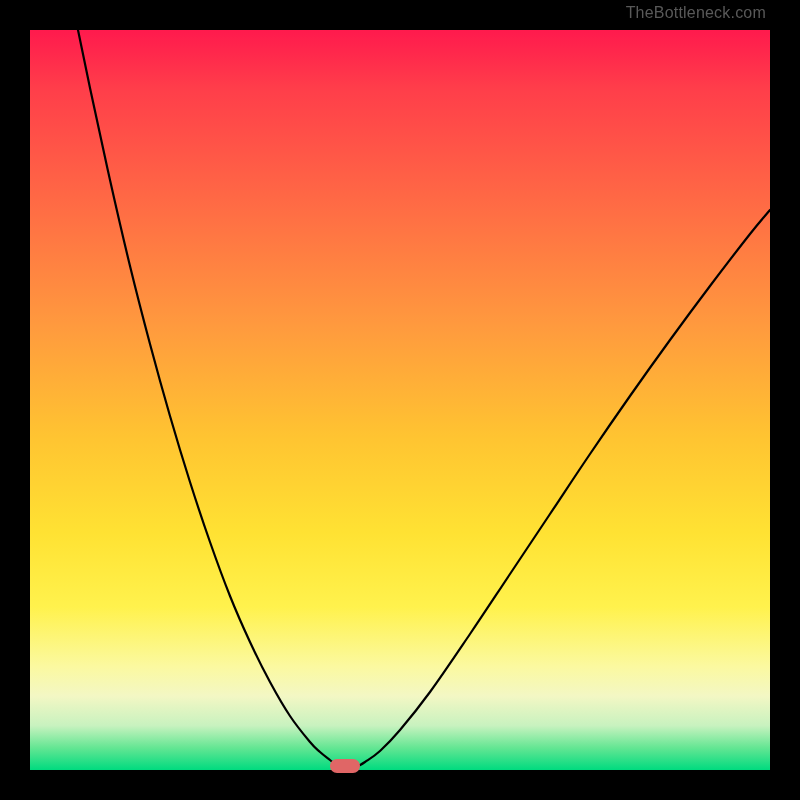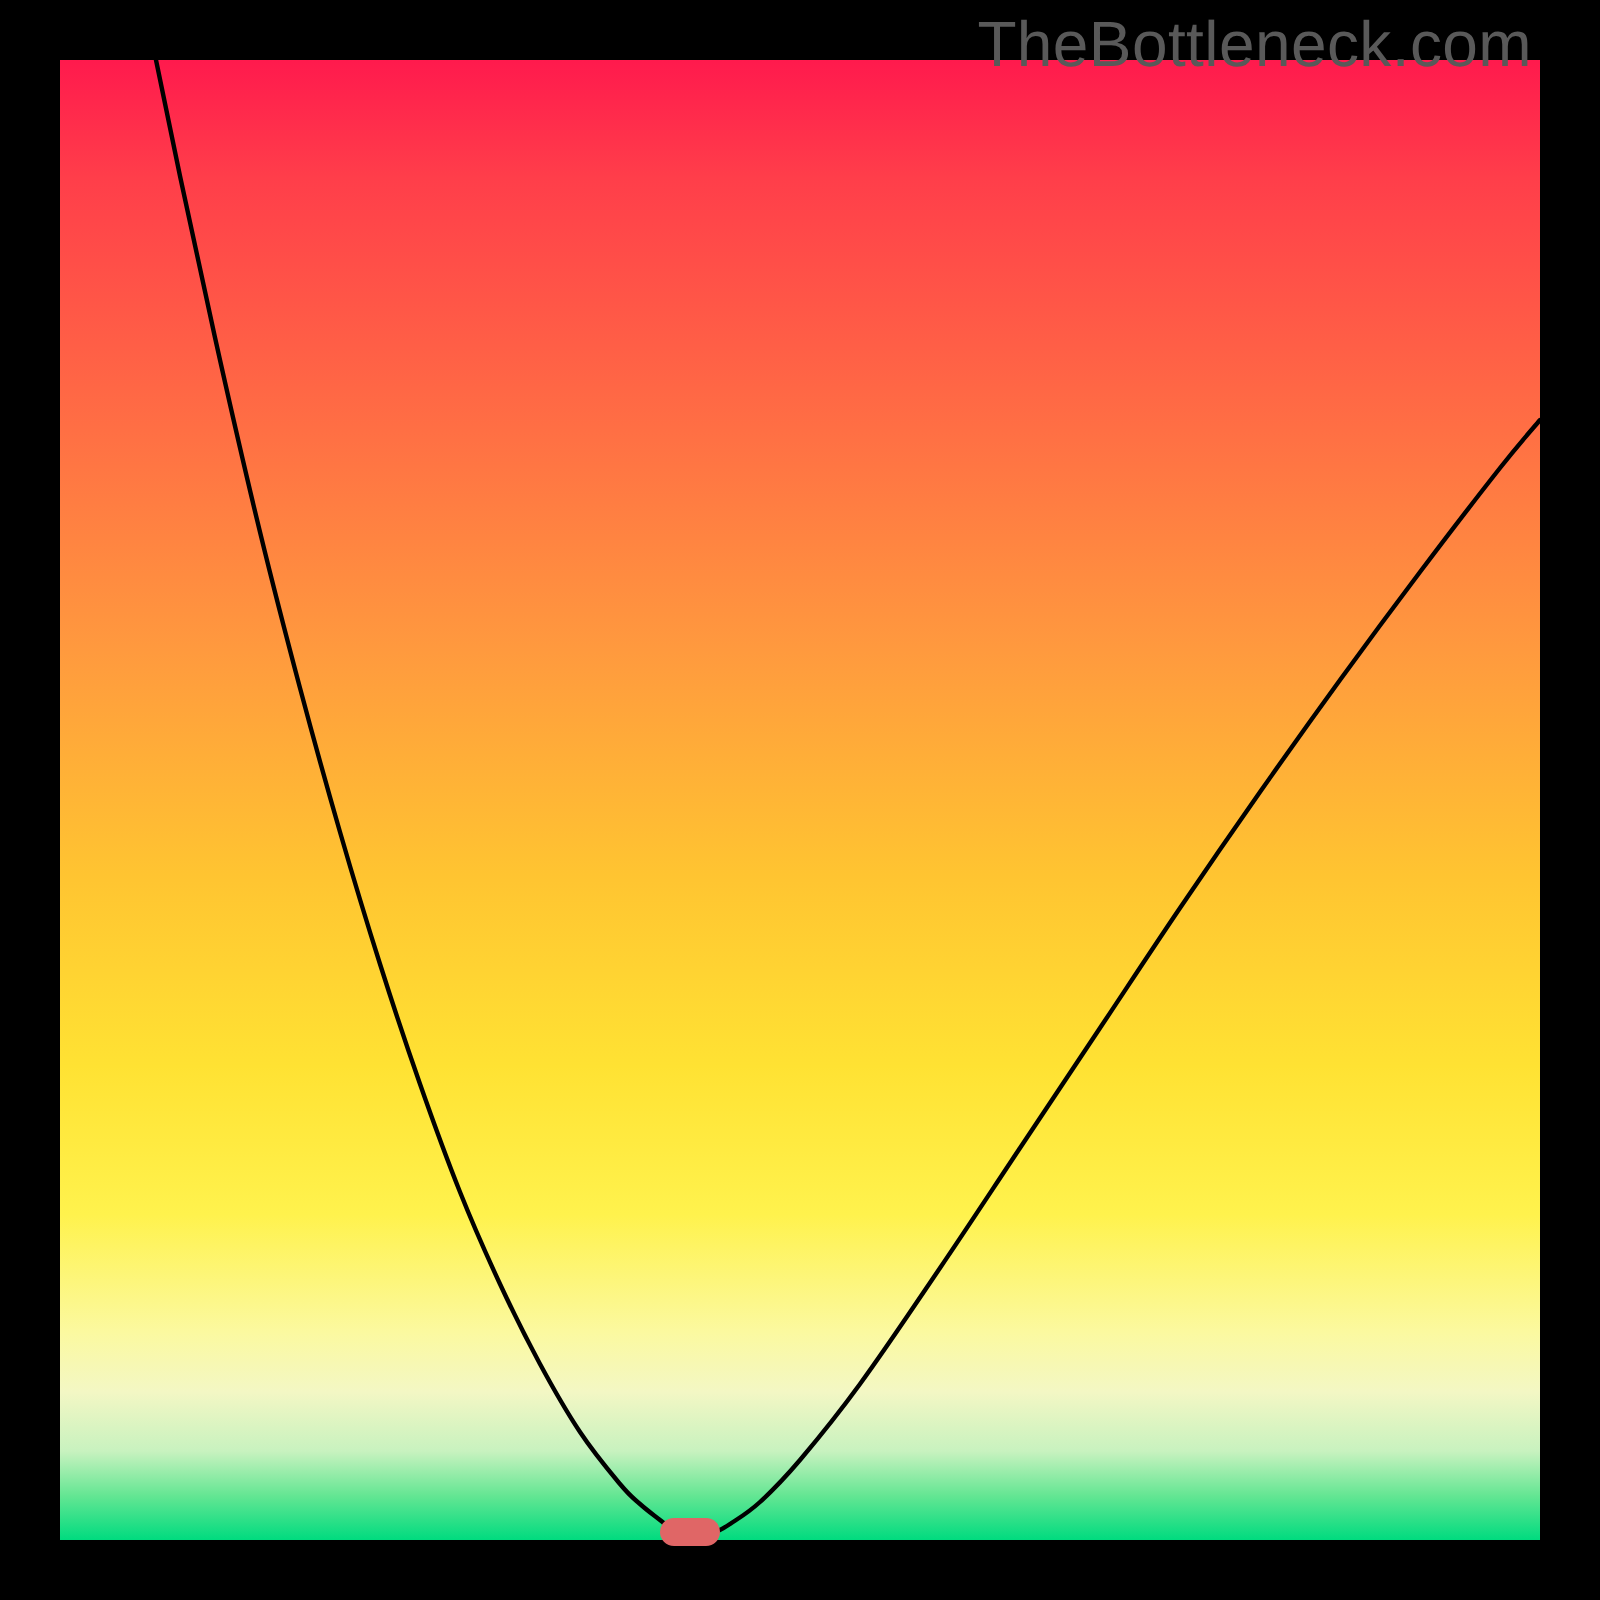--- a/index.html
+++ b/index.html
@@ -46,21 +46,21 @@
     left: 0; top: 0;
     width: 740px;
     height: 740px;
     pointer-events: none;
   }
   .watermark {
     position: absolute;
     top: 4px;
     right: 34px;
     color: #595959;
-    font-size: 32px;
+    font-size: 16px;
     font-weight: 500;
     letter-spacing: 0.2px;
     user-select: none;
   }
   .marker {
     position: absolute;
     width: 30px;
     height: 14px;
     border-radius: 7px;
     transform: translate(-50%, -50%);

